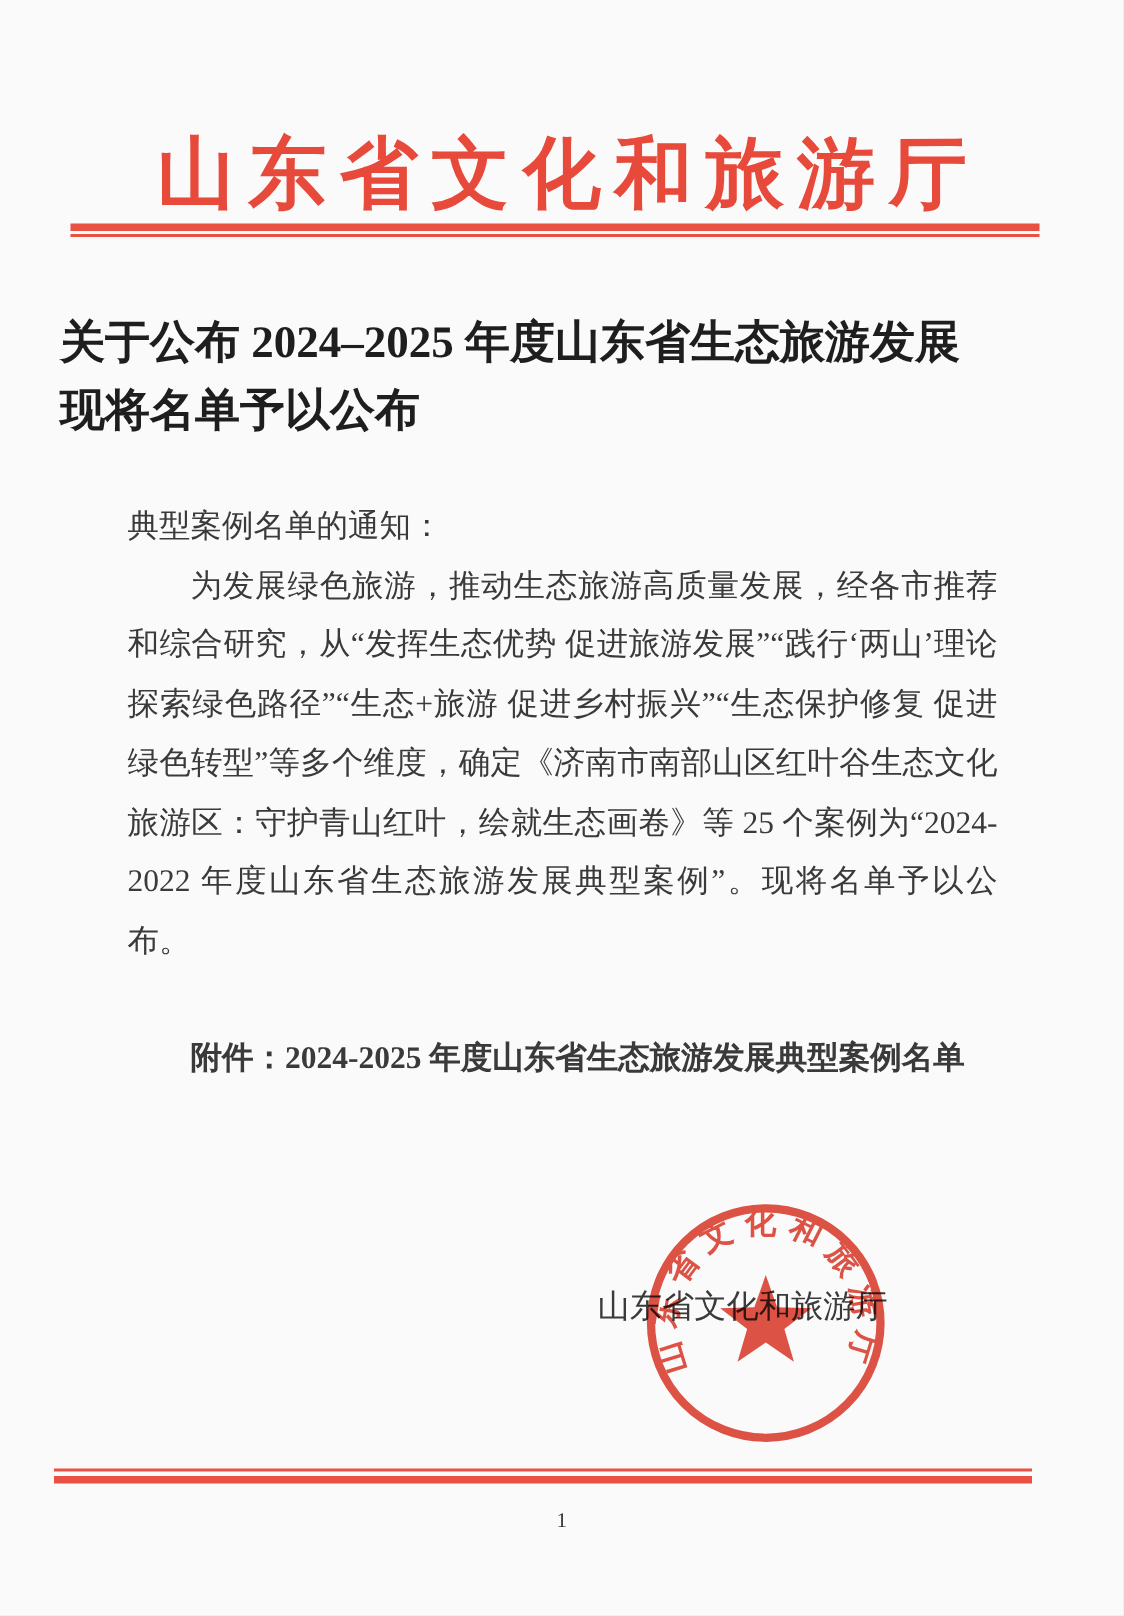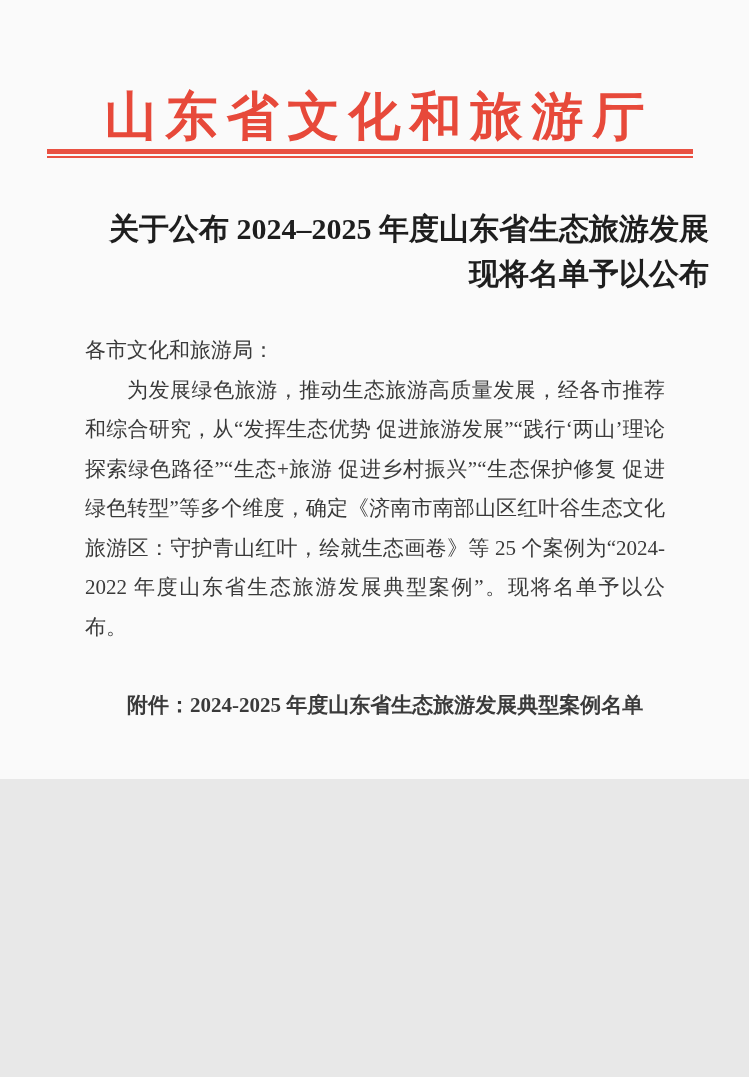--- a/index.html
+++ b/index.html
@@ -4,21 +4,21 @@
 <style>
   html, body {
     margin: 0;
     padding: 0;
     background: #e8e8e8;
     font-family: "Liberation Serif", "DejaVu Serif", serif;
   }
   .page {
     position: relative;
     width: 749px;
-    height: 779px;
+    height: 1077px;
     margin: 0 auto;
     background: #fafafa;
     overflow: hidden;
     color: #3c3c3c;
   }
   
   .letterhead {
     position: absolute;
     top: 88px;
     left: 0;
@@ -41,21 +41,21 @@
   .rule-top .bar-thick { height: 5px; background: #e95142; }
   .rule-top .bar-gap   { height: 2px; }
   .rule-top .bar-thin  { height: 2px; background: #e95142; }
 
   
   .doc-title {
     position: absolute;
     top: 206px;
     left: 40px;
     right: 40px;
-    text-align: right;
+    text-align: left;
     font-size: 30px;
     line-height: 45px;
     font-weight: bold;
     color: #1e1e1e;
     margin: 0;
   }
 
   
   .doc-body {
     position: absolute;
@@ -132,21 +132,21 @@
     <div class="bar-gap"></div>
     <div class="bar-thin"></div>
   </div>
 
   <h1 class="doc-title">
     <span>关于公布 2024–2025 年度山东省生态旅游发展</span><br>
     <span>现将名单予以公布</span>
   </h1>
 
   <div class="doc-body">
-    <p class="salutation">各市文化和旅游局：</p>
+    <p class="salutation">典型案例名单的通知：</p>
     <p class="indent">为发展绿色旅游，推动生态旅游高质量发展，经各市推荐和综合研究，从“发挥生态优势 促进旅游发展”“践行‘两山’理论 探索绿色路径”“生态+旅游 促进乡村振兴”“生态保护修复 促进绿色转型”等多个维度，确定《济南市南部山区红叶谷生态文化旅游区：守护青山红叶，绘就生态画卷》等 25 个案例为“2024-2022 年度山东省生态旅游发展典型案例”。现将名单予以公布。</p>
     <p class="indent attachment">附件：2024-2025 年度山东省生态旅游发展典型案例名单</p>
   </div>
 
   <div class="sign-block">
     <div class="issuer">山东省文化和旅游厅</div>
   </div>
 
   <svg class="seal" viewBox="0 0 165 182" xmlns="http://www.w3.org/2000/svg">
     <circle cx="82.5" cy="90" r="76.5" fill="none" stroke="#dd3a2a" stroke-width="5.5"></circle>

